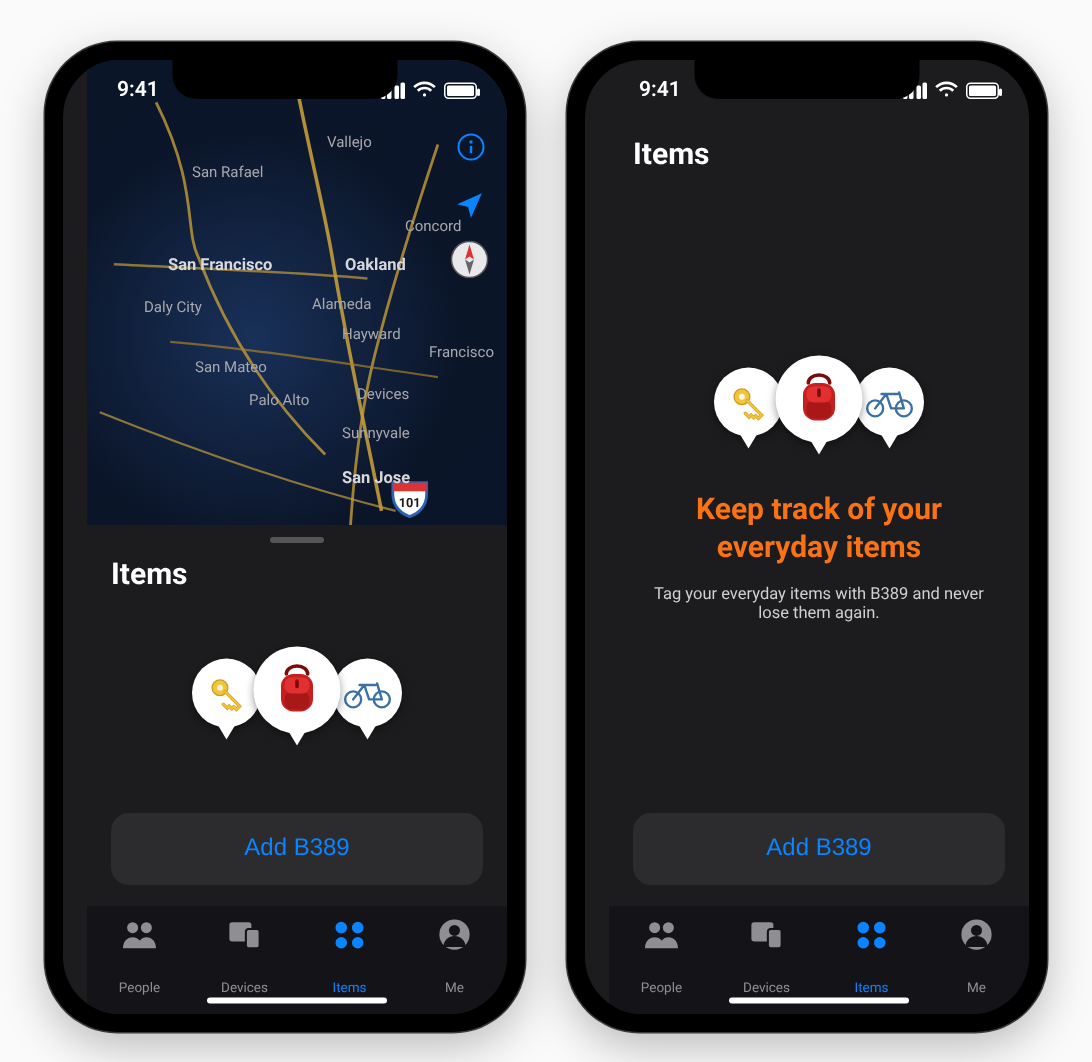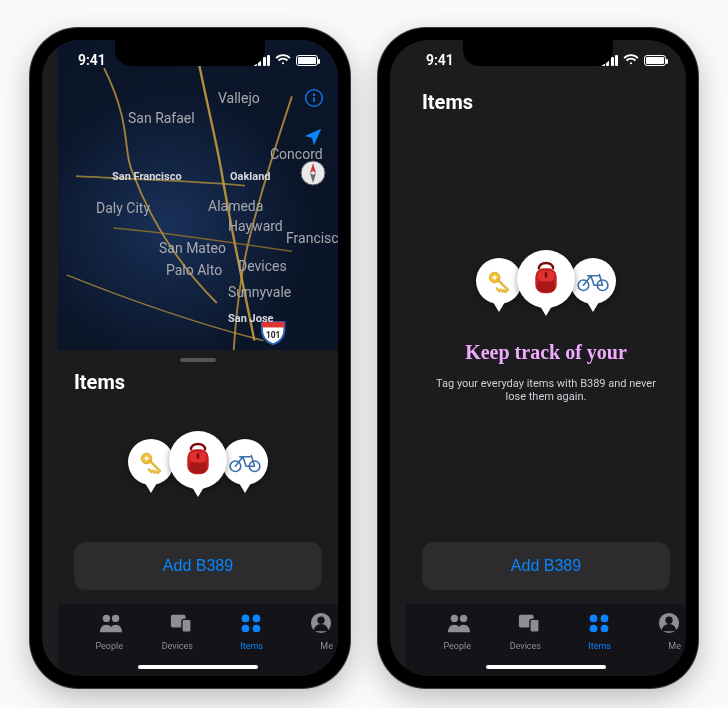--- a/index.html
+++ b/index.html
@@ -80,21 +80,21 @@
     flex:0 0 310px;
     position:relative;
     overflow:hidden;
     margin-top:-40px;
     padding-top:40px;
     background:
       radial-gradient(circle at 40% 60%, rgba(30,60,120,.55), rgba(10,20,40,.9) 55%),
       linear-gradient(135deg, #0d1d2e 0%, #142638 30%, #122131 55%, #0d1b29 100%);
   }
   .map svg.roads { position:absolute; inset:0; width:100%; height:100%; }
-  .maplabel { position:absolute; font-size:14px; color:#a8a8ad; white-space:nowrap; }
+  .maplabel { position:absolute; font-size:10px; color:#a8a8ad; white-space:nowrap; }
   .maplabel.w { color:#d8d8dd; font-size:11px; font-weight:700; }
   .info-btn, .loc-btn, .compass-btn {
     position:absolute; display:flex; align-items:center; justify-content:center;
   }
   .info-btn { top:48px; right:14px; width:20px; height:20px; color:var(--accent); }
   .loc-btn  { top:86px; right:14px; width:22px; height:22px; color:var(--accent); }
   .compass-btn { top:120px; right:12px; width:26px; height:26px; }
   
   .sheet {
     flex:1;
@@ -110,21 +110,21 @@
   .sheet-center {
     flex:1;
     display:flex;
     flex-direction:column;
     align-items:center;
     justify-content:center;
     padding: 0 22px;
     text-align:center;
     gap:12px;
   }
-  .sheet-center h2 { color:#f0abfc; font-size:20px; font-weight:700; margin:8px 0 0; line-height:1.25;font-family:Liberation Serif, serif; }
+  .sheet-center h2 { color:#f97316; font-size:20px; font-weight:700; margin:8px 0 0; line-height:1.25; }
   .sheet-center p { color:#cfcfd4; font-size:11px; margin:0 6px; }
   .bubbles { width:140px; height:70px; position:relative; }
   .bubble {
     position:absolute;
     background:#fff;
     border-radius:50%;
     display:flex; align-items:center; justify-content:center;
     box-shadow: 0 2px 6px rgba(0,0,0,.4);
   }
   .bubble::after {
@@ -155,21 +155,21 @@
   .tab-bar {
     height:72px;
     background: rgba(20,20,24,.96);
     display:flex;
     align-items:flex-start;
     justify-content:space-around;
     padding-top:8px;
     position:relative;
   }
   .tab {
-    display:flex; flex-direction:column; align-items:flex-end; gap:7px;
+    display:flex; flex-direction:column; align-items:center; gap:20px;
     color: var(--muted);
     font-size:9px;
     width:60px;
   }
   .tab.active { color: var(--accent); }
   .tab svg { width:24px; height:22px; }
   .home-ind {
     position:absolute; bottom:7px; left:50%; transform:translateX(-50%);
     width:120px; height:4px; background:#fff; border-radius:3px;
   }
@@ -290,21 +290,21 @@
           </svg>
         </div>
     <span class="maplabel" style="left: 160px; top: 50px;">Vallejo</span>
         <span class="maplabel" style="left: 70px; top: 70px;">San Rafael</span>
         <span class="maplabel" style="left: 212px; top: 106px;">Concord</span>
         <span class="maplabel w" style="left: 54px; top: 130px;">San Francisco</span>
         <span class="maplabel w" style="left: 172px; top: 130px;">Oakland</span>
         <span class="maplabel" style="left: 38px; top: 160px;">Daly City</span>
         <span class="maplabel" style="left: 150px; top: 158px;">Alameda</span>
         <span class="maplabel" style="left: 170px; top: 178px;">Hayward</span>
-        <span class="maplabel" style="left: 72px; top: 200px; margin-left: 29px;">San Mateo</span>
+        <span class="maplabel" style="left: 72px; top: 200px;">San Mateo</span>
         <span class="maplabel" style="left: 228px; top: 190px;">Francisco</span>
         <span class="maplabel" style="left: 108px; top: 222px;">Palo Alto</span>
         <span class="maplabel" style="left: 180px; top: 218px;">Devices</span>
         <span class="maplabel" style="left: 170px; top: 244px;">Sunnyvale</span>
         <span class="maplabel w" style="left: 170px; top: 272px;">San Jose</span>
       </div>
 
     <div class="sheet">
       <div class="grab"></div>
       <h1>Items</h1>
@@ -396,20 +396,21 @@
               </svg>
             </div>
           <div class="bubble r">
               <svg width="34" height="22">
                 <use href="#bike"></use>
               </svg>
             </div>
         </div>
         <h2>
           <span>Keep track of your</span><br>
+          <span>everyday items</span>
         </h2>
         <p>Tag your everyday items with B389 and never lose them again.</p>
       </div>
       <button class="add-btn">Add B389</button>
     </div>
 
     <div class="tab-bar">
       <div class="tab">
           <svg>
             <use href="#people"></use>

